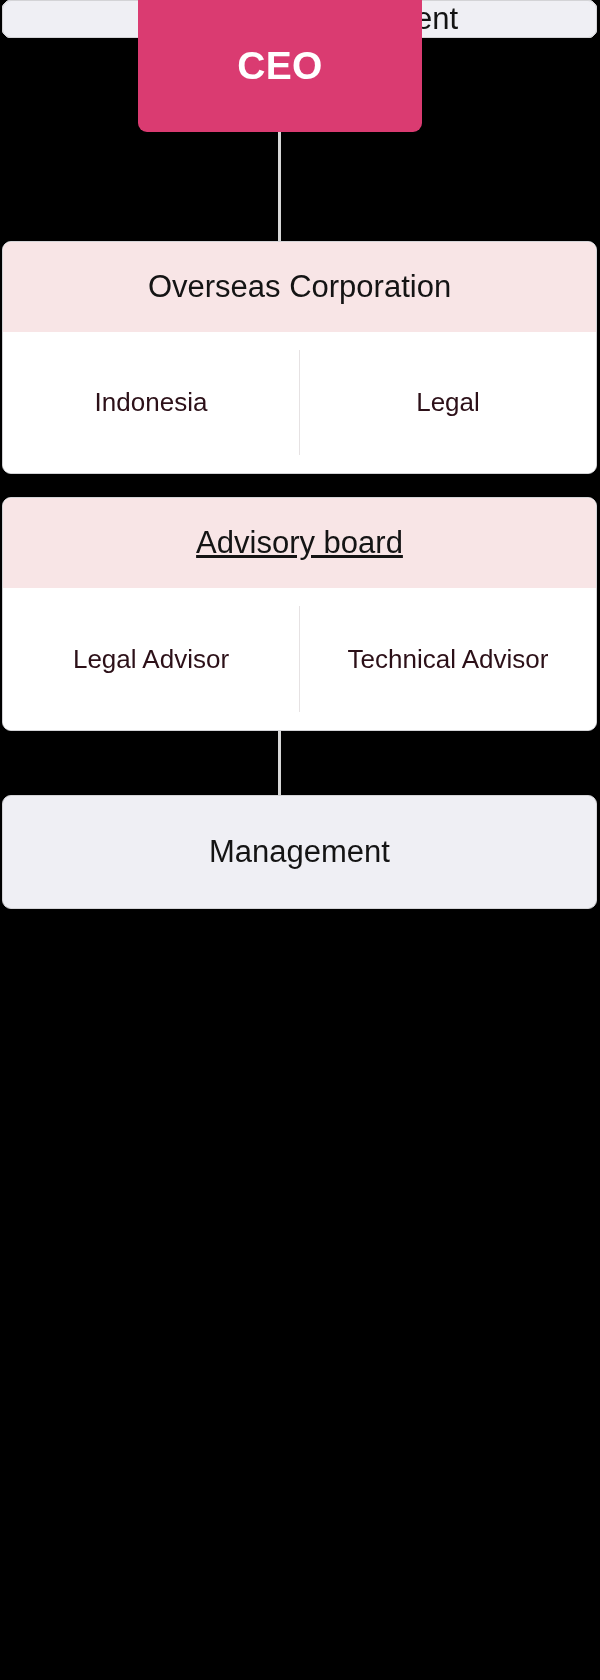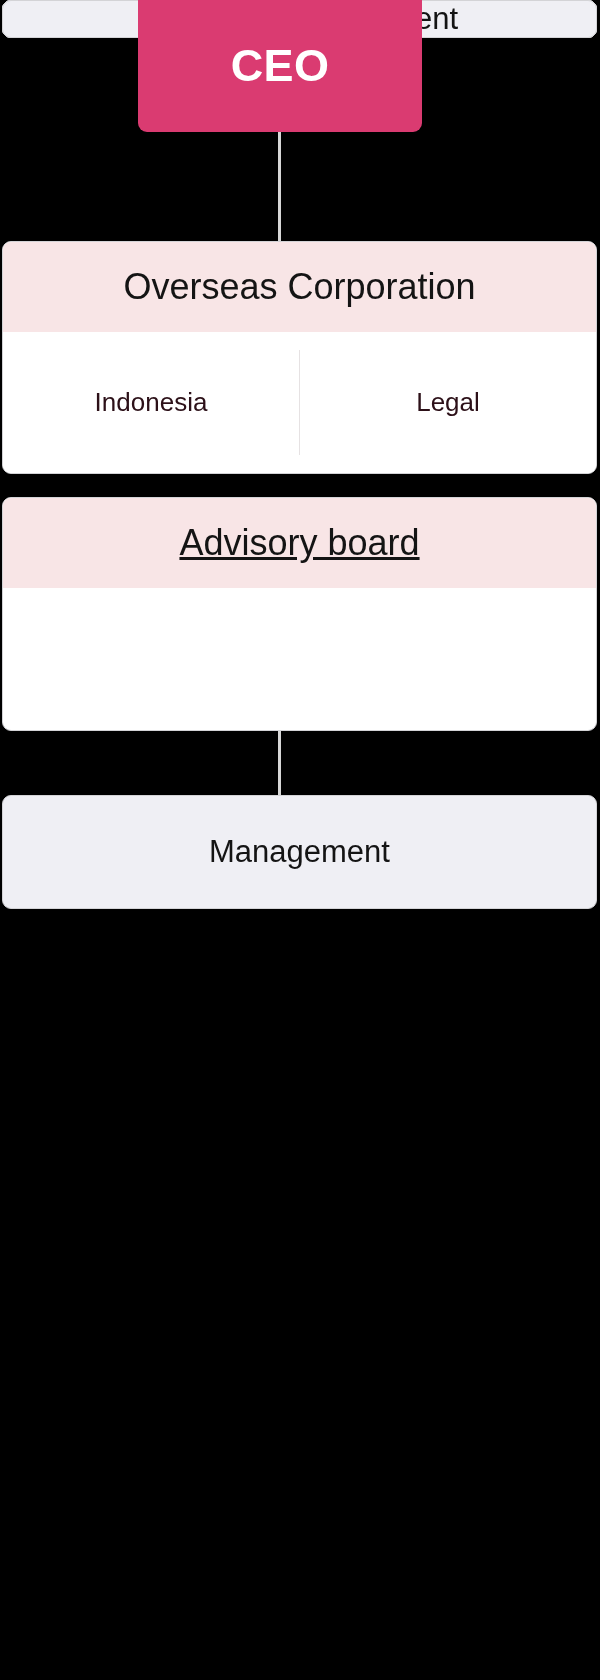--- a/index.html
+++ b/index.html
@@ -36,21 +36,21 @@
     height: 132px;
     background: #da3b71;
     border-radius: 0 0 9px 9px;
     display: flex;
     align-items: center;
     justify-content: center;
     z-index: 2;
   }
   #ceo-box .ceo-label {
     color: #ffffff;
-    font-size: 45px;
+    font-size: 39px;
     font-weight: bold;
     letter-spacing: 0.4px;
   }
 
   
   .card {
     position: absolute;
     left: 2px;
     width: 595px;
     box-sizing: border-box;
@@ -58,21 +58,21 @@
     border: 1px solid #d3d3d6;
     overflow: hidden;
     z-index: 1;
     background: #ffffff;
   }
 
   
   .group-card .group-header {
     background: #f8e5e6;
     color: #141414;
-    font-size: 36px;
+    font-size: 31px;
     text-align: center;
     display: flex;
     align-items: center;
     justify-content: center;
     box-sizing: border-box;
   }
   .group-card .group-body {
     background: #ffffff;
     display: flex;
     align-items: stretch;
@@ -145,20 +145,25 @@
   <div class="group-header">Overseas Corporation</div>
   <div class="group-body">
     <div class="group-cell">Indonesia</div>
     <div class="cell-divider"></div>
     <div class="group-cell">Legal</div>
   </div>
 </div>
 
 <div class="card group-card" id="card-advisory">
   <div class="group-header">Advisory board</div>
+  <div class="group-body">
+    <div class="group-cell">Legal Advisor</div>
+    <div class="cell-divider"></div>
+    <div class="group-cell">Technical Advisor</div>
+  </div>
 </div>
 
 <div class="card dept-card" id="card-management">
   <span class="dept-label">Management</span>
 </div>
 
 <div class="card dept-card" id="card-research">
   <span class="dept-label">Research</span>
 </div>
 

